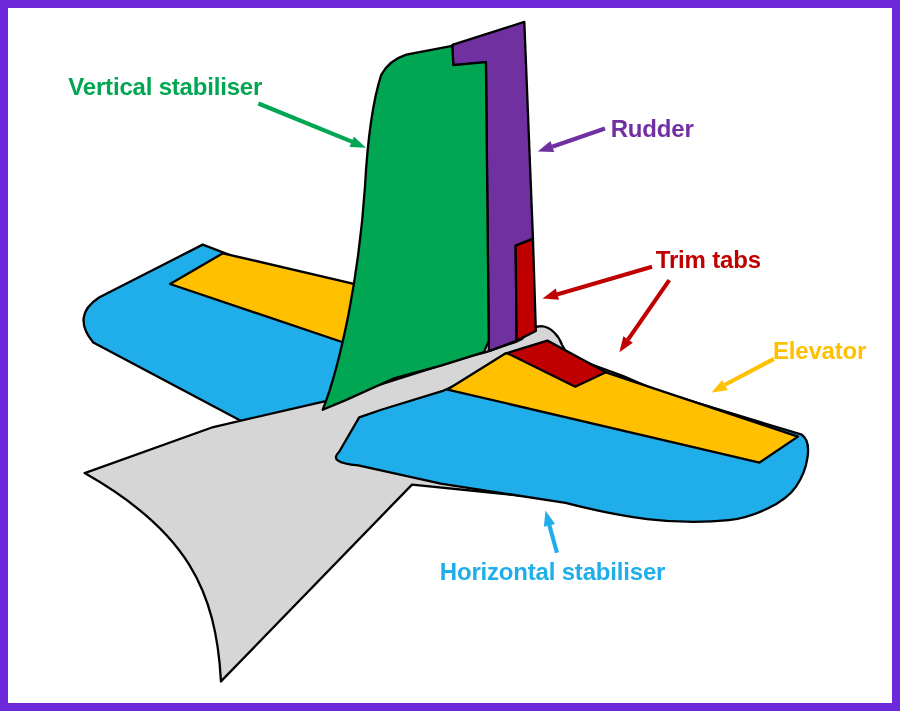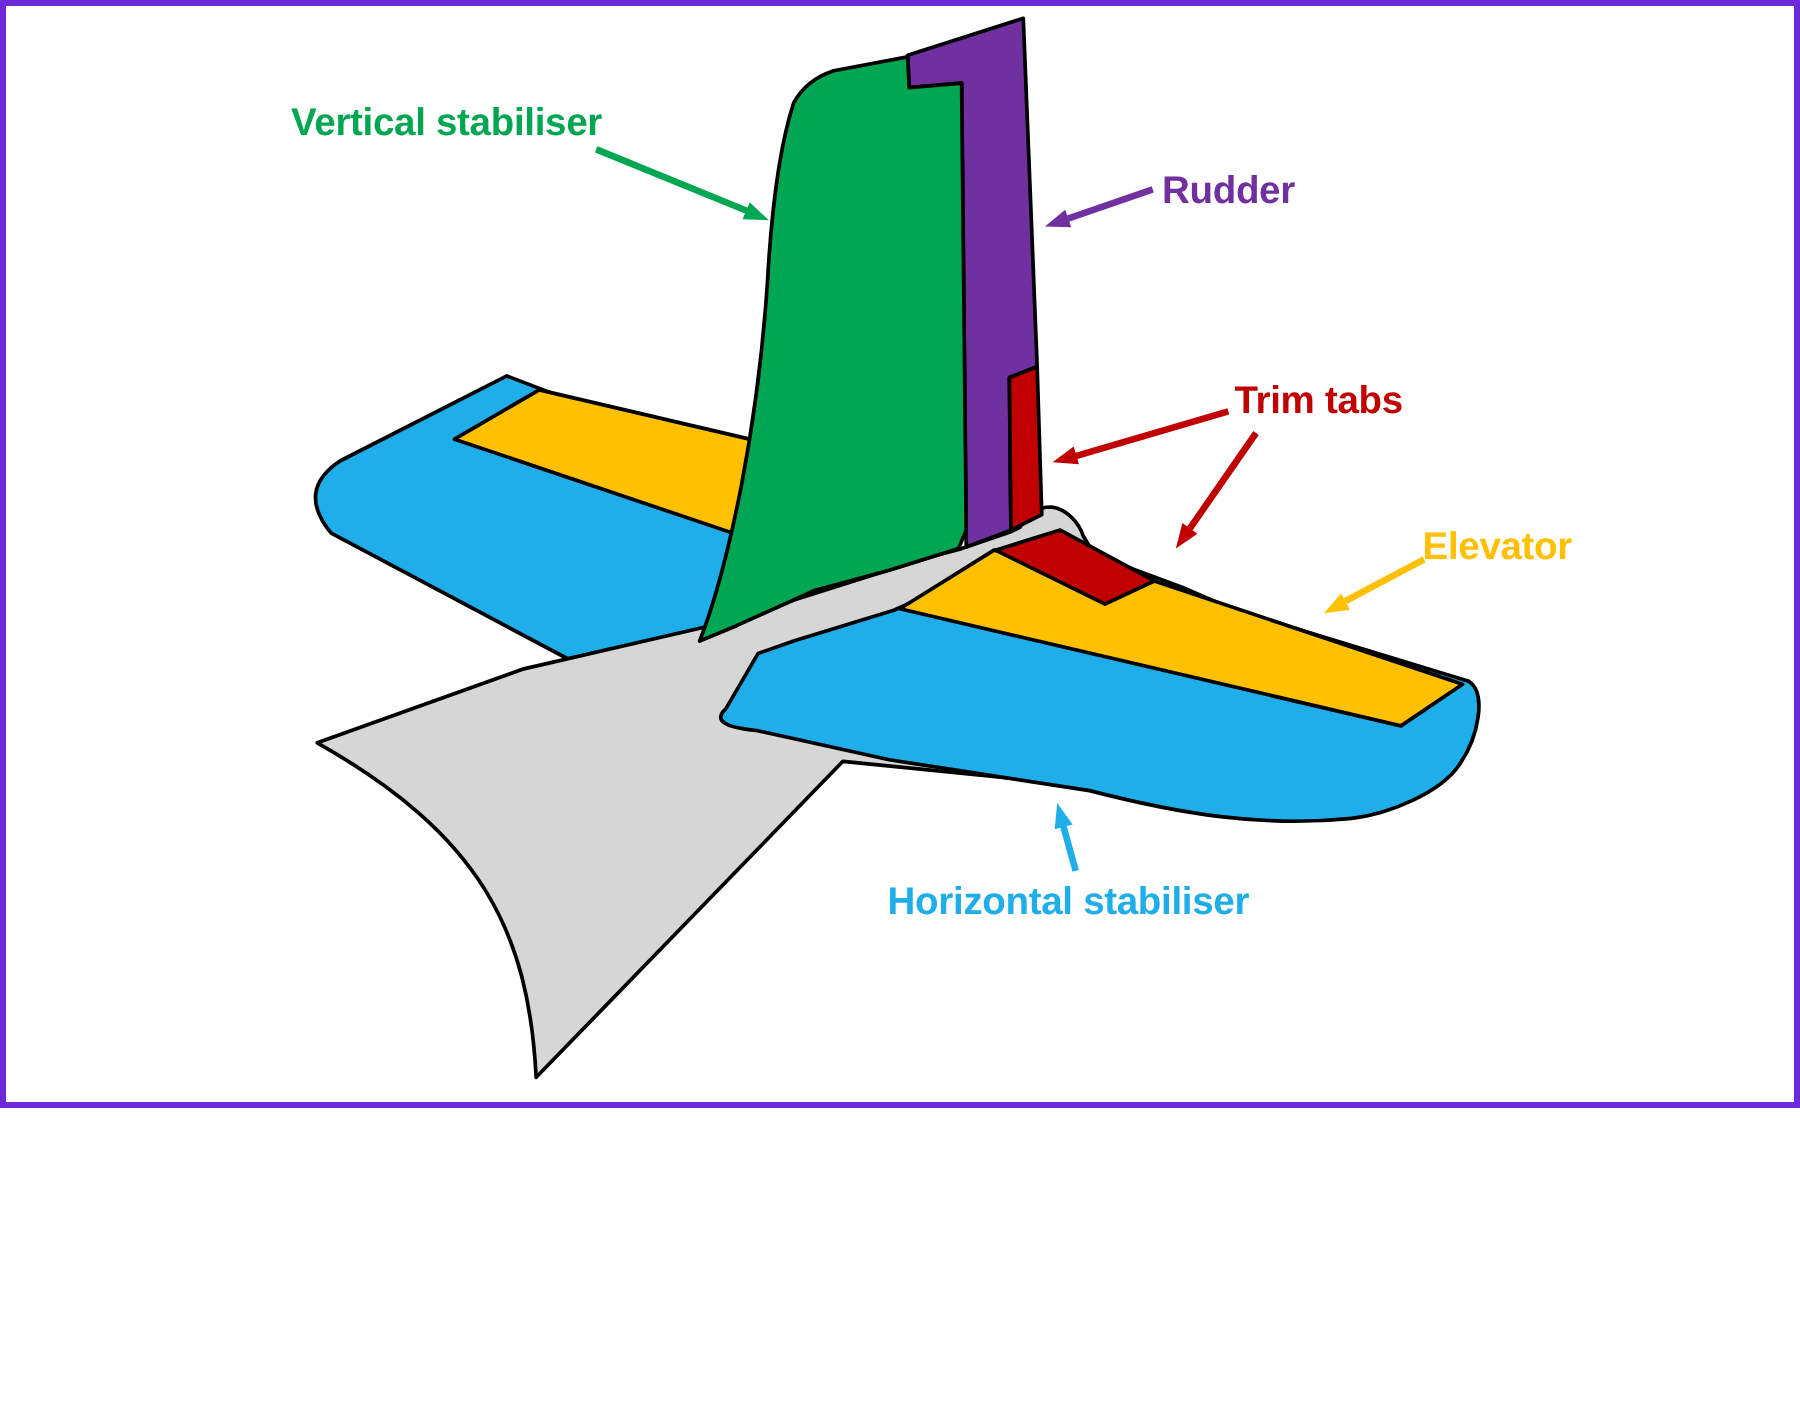--- a/index.html
+++ b/index.html
@@ -4,23 +4,23 @@
 <style>
   html, body {
     margin: 0;
     padding: 0;
     background: #ffffff;
     font-family: "Liberation Sans", sans-serif;
   }
   .stage {
     position: relative;
     width: 900px;
-    height: 554px;
+    height: 711px;
     box-sizing: border-box;
-    border: 3px solid #6d28d9;
+    border: 8px solid #6d28d9;
     background: #ffffff;
     overflow: hidden;
     padding-left: 20px;
   }
   .stage svg {
     display: block;
     width: 100%;
     height: 100%;
   }
   .part-shape {

